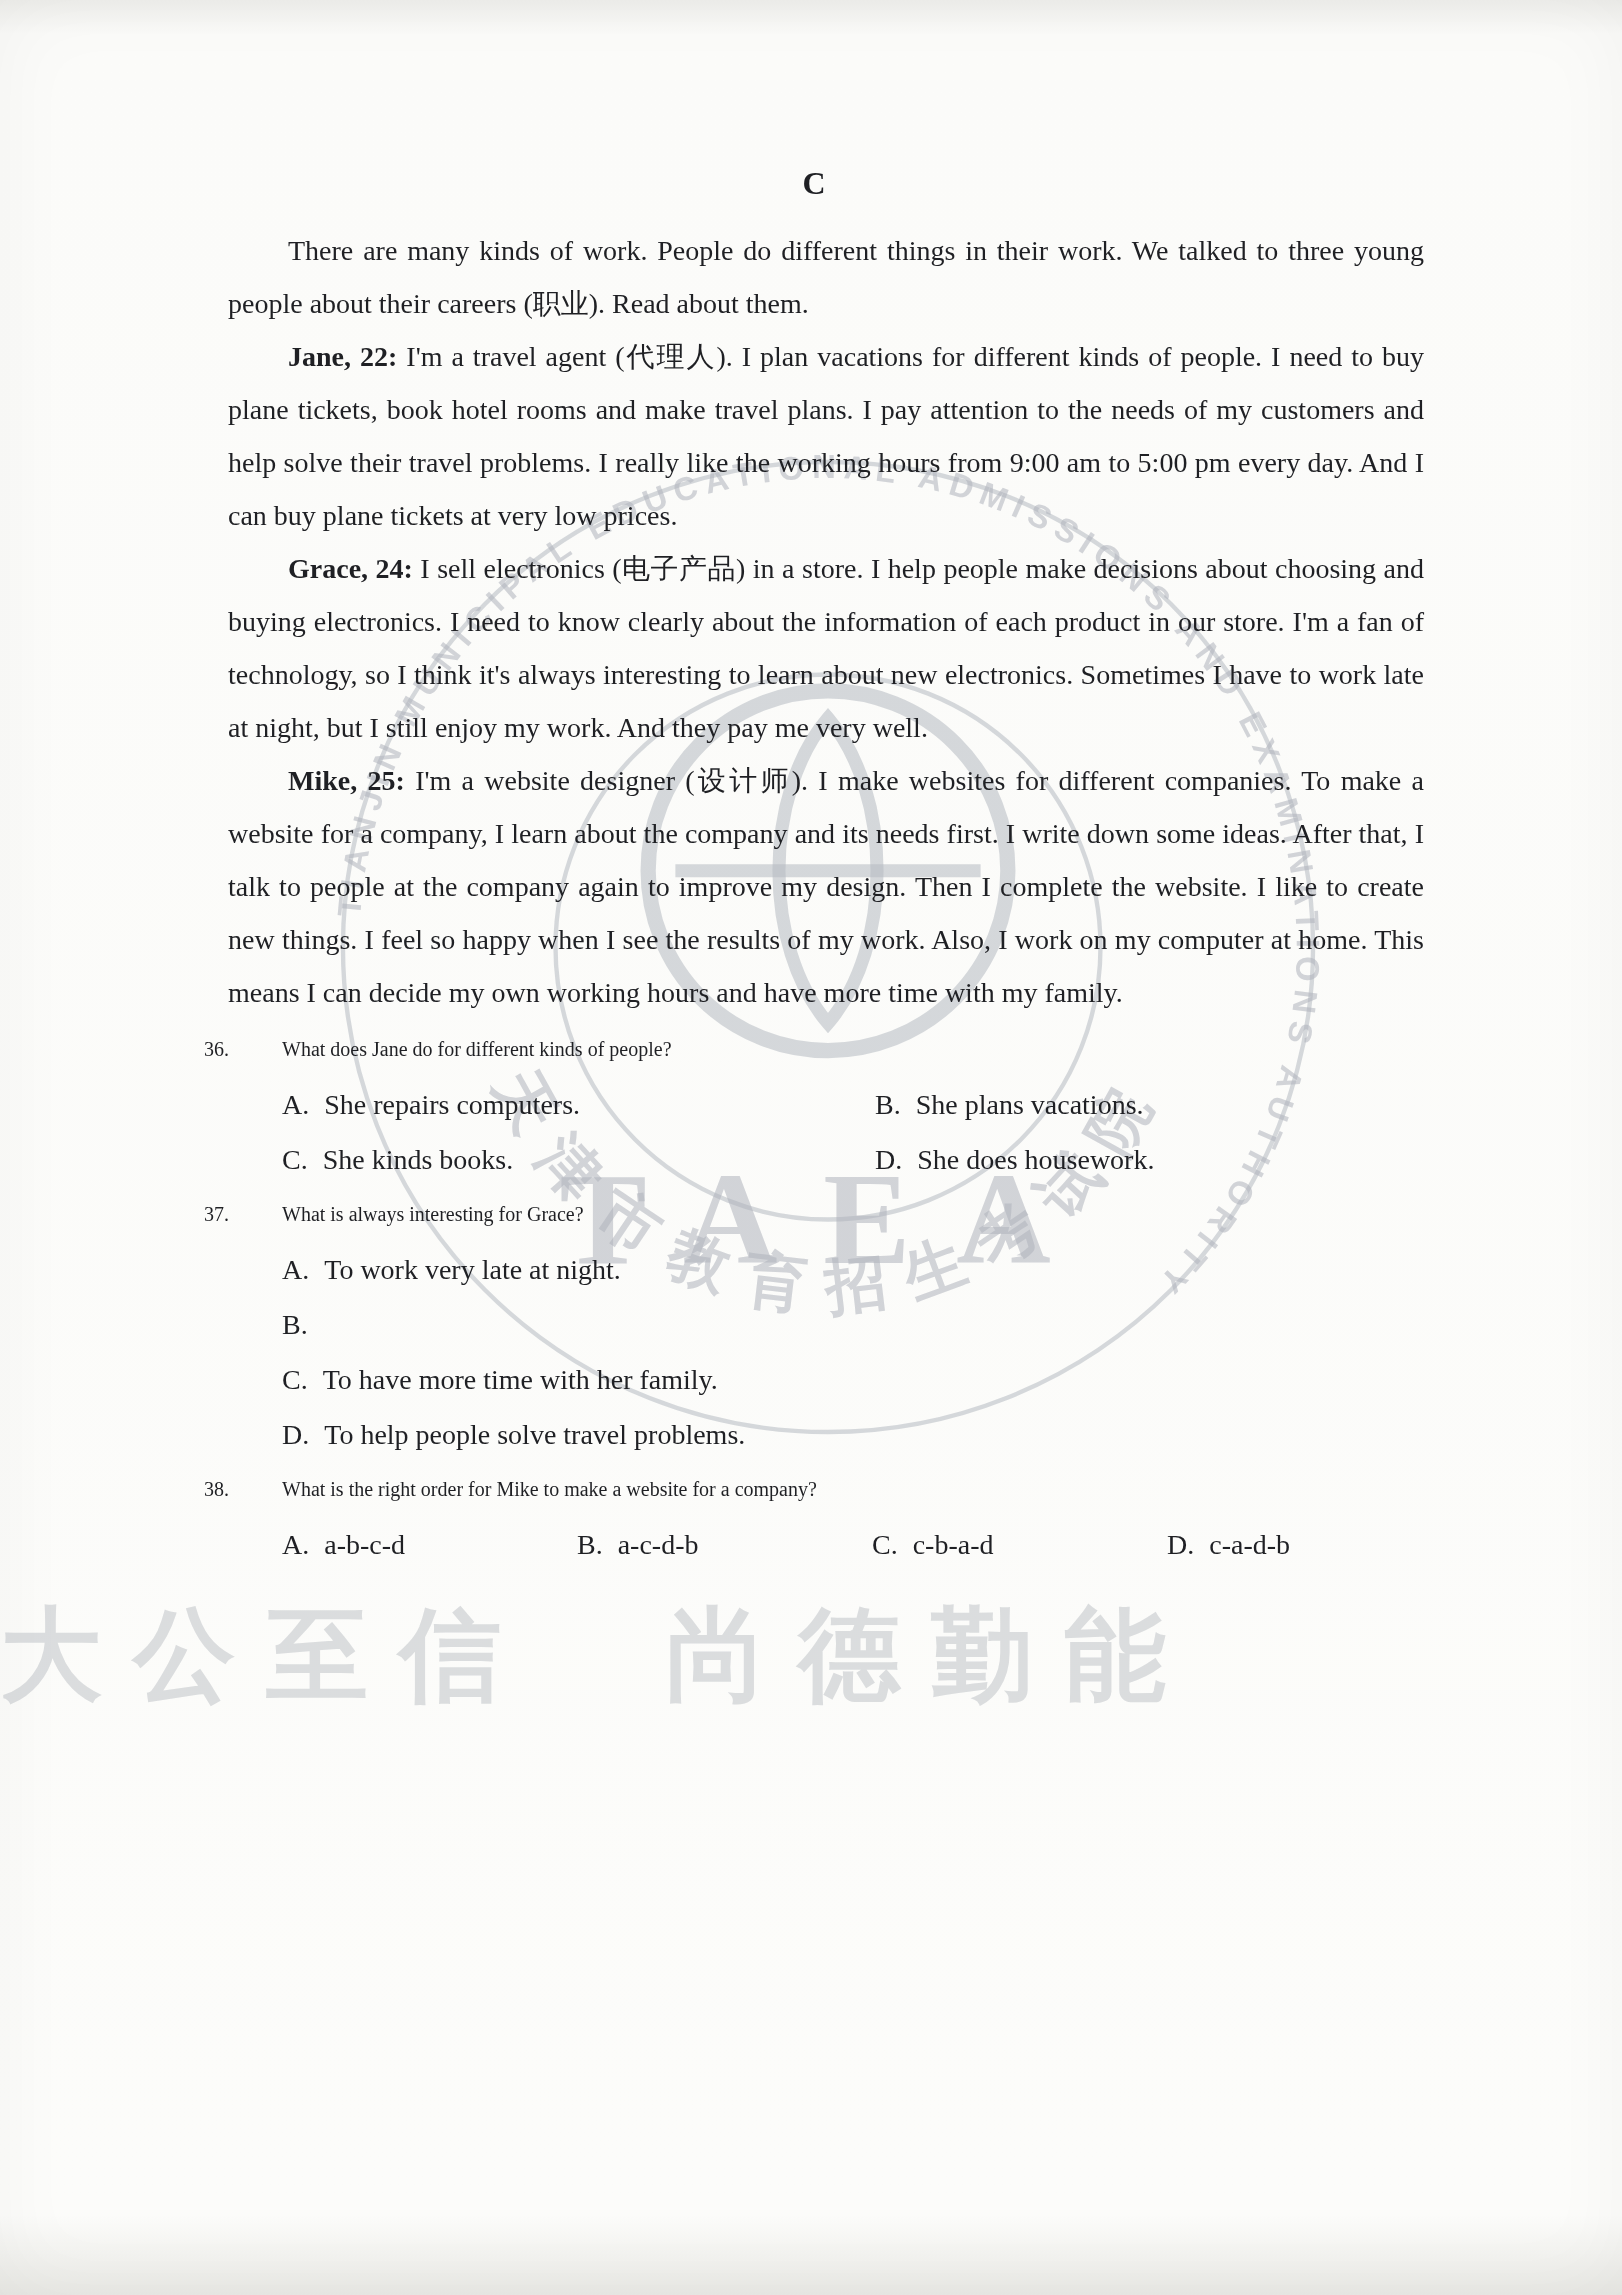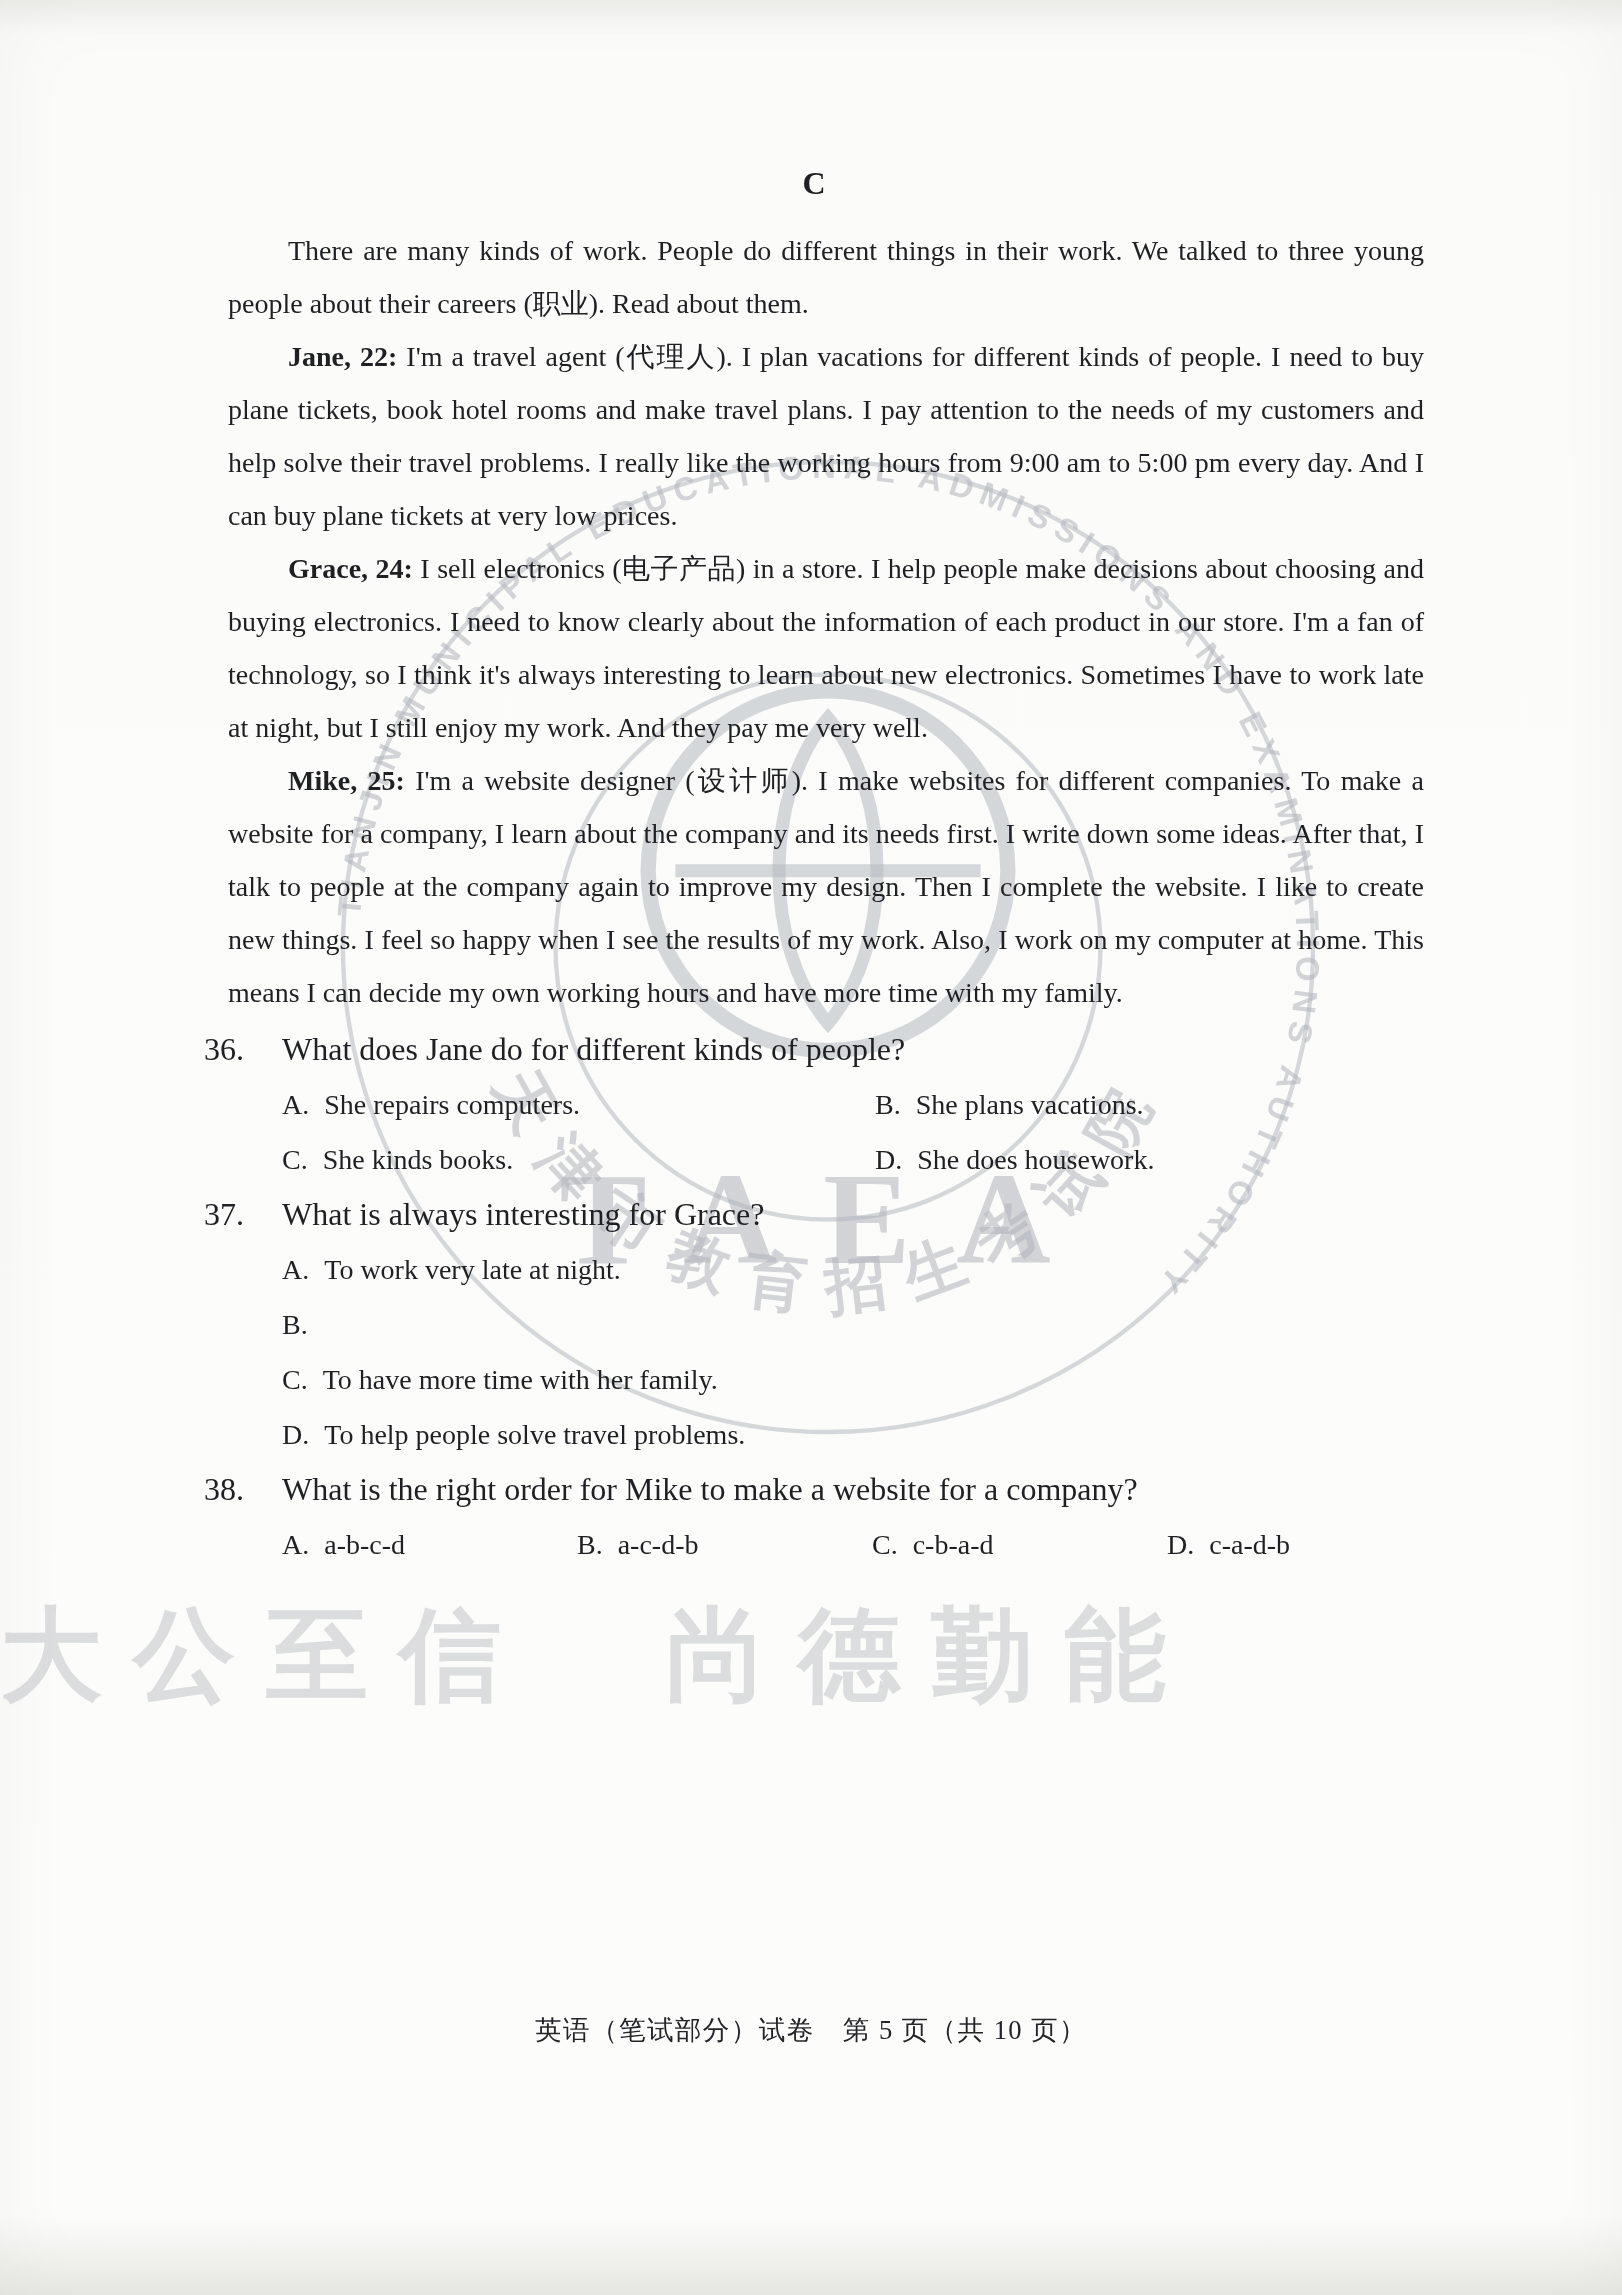--- a/index.html
+++ b/index.html
@@ -55,21 +55,21 @@
   }
   .para {
     font-size:28px;
     line-height:53px;
     text-align:justify;
   }
   .para.indent { text-indent:60px;margin-left:24px; }
   .lead { font-weight:bold; }
 
   .questions { margin-top:2.7px; }
-  .q-line { display:flex; font-size:32px; line-height:55px;align-items:center; }
+  .q-line { display:flex; font-size:20px; line-height:55px;align-items:center; }
   .q-num { width:78px; flex:none; }
   .q-text { flex:1; }
 
   .opt-row { display:flex; padding-left:78px; font-size:28px; line-height:55px; }
   .opt { display:inline-flex; }
   .opt-wide { width:593px; flex:none; }
   .opt-quarter { width:295px; flex:none; }
   .opt-label { margin-right:15px; }
 
   .steps { padding-left:80px; font-size:28px; line-height:55px; }
@@ -207,16 +207,15 @@
           <span class="opt opt-quarter">
             <span class="opt-label">D.</span>
             <span class="opt-text">c-a-d-b</span>
           </span>
         </div>
       </div>
 
     </section>
   </div>
 
-  <div class="footer">英语（笔试部分）试卷　第 5 页（共 10 页）</div>
 
 </div>
 
 
 </body></html>

